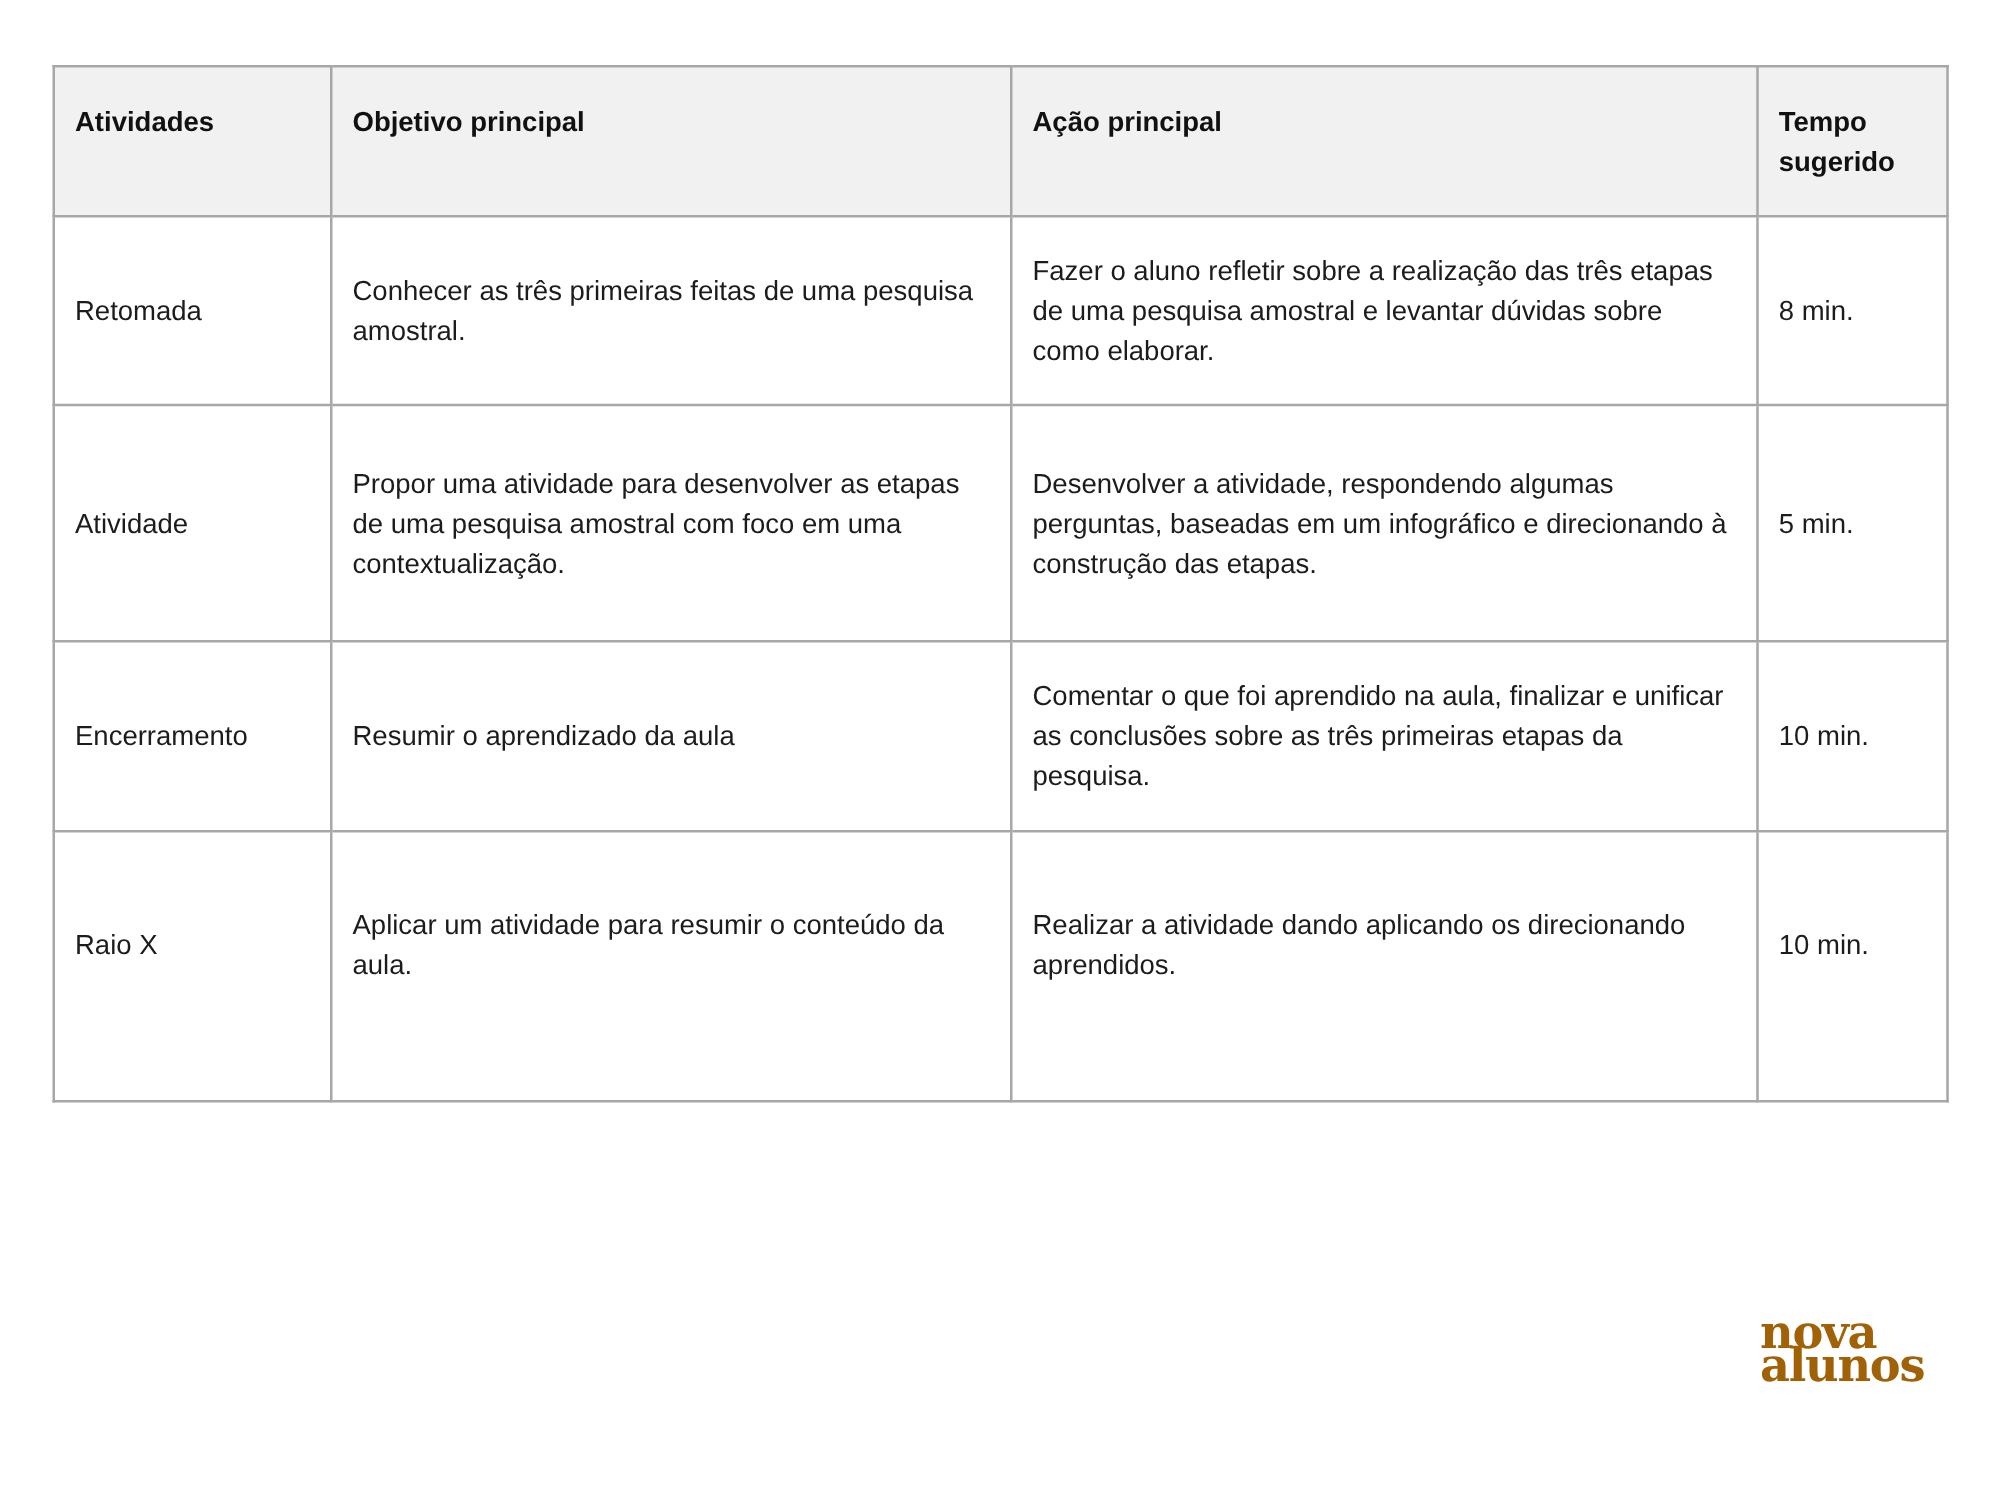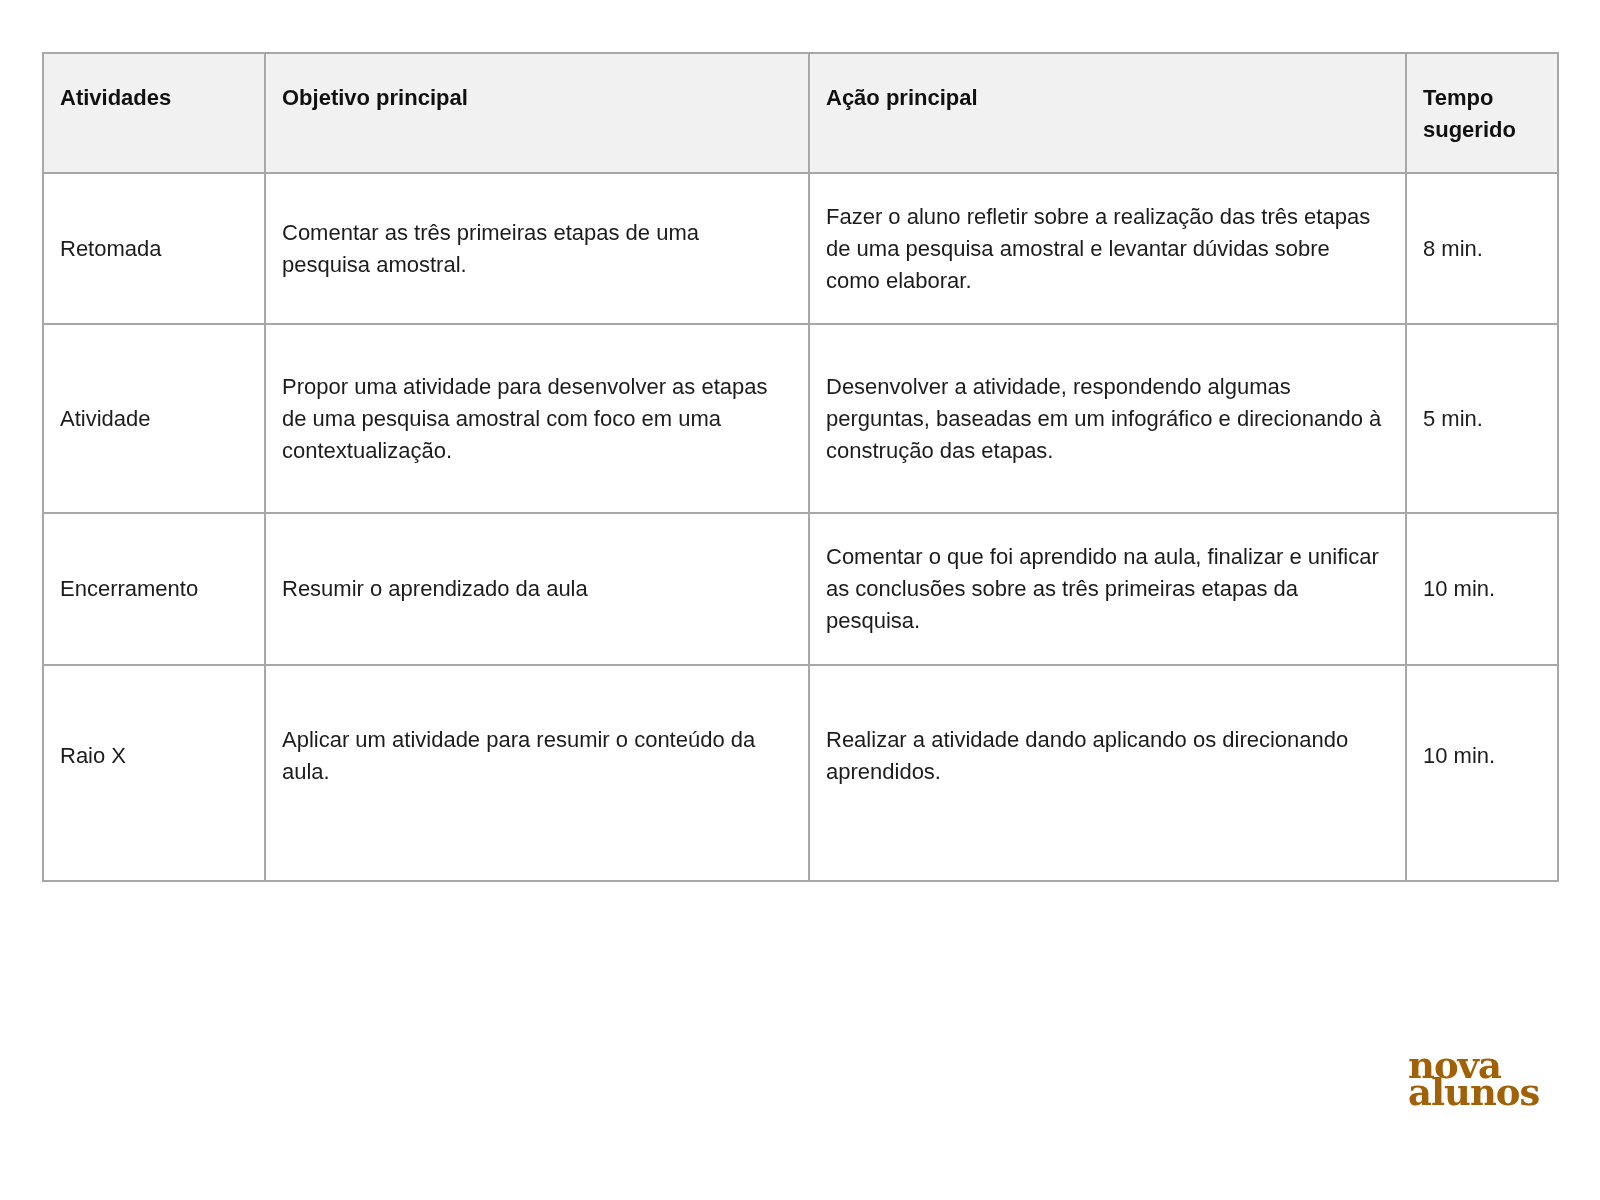--- a/index.html
+++ b/index.html
@@ -72,21 +72,21 @@
       <tr class="row-header">
         <th>Atividades</th>
         <th>Objetivo principal</th>
         <th>Ação principal</th>
         <th>Tempo sugerido</th>
       </tr>
     </thead>
     <tbody>
       <tr class="row-1">
         <td>Retomada</td>
-        <td class="just">Comentar as três primeiras etapas de uma pesquisa amostral.</td>
+        <td class="just">Conhecer as três primeiras feitas de uma pesquisa amostral.</td>
         <td class="just">Fazer o aluno refletir sobre a realização das três etapas de uma pesquisa amostral e levantar dúvidas sobre como elaborar.</td>
         <td>8 min.</td>
       </tr>
       <tr class="row-2">
         <td>Atividade</td>
         <td class="just">Propor uma atividade para desenvolver as etapas de uma pesquisa amostral com foco em uma contextualização.</td>
         <td class="just">Desenvolver a atividade, respondendo algumas perguntas, baseadas em um infográfico e direcionando à construção das etapas.</td>
         <td>5 min.</td>
       </tr>
       <tr class="row-4">

